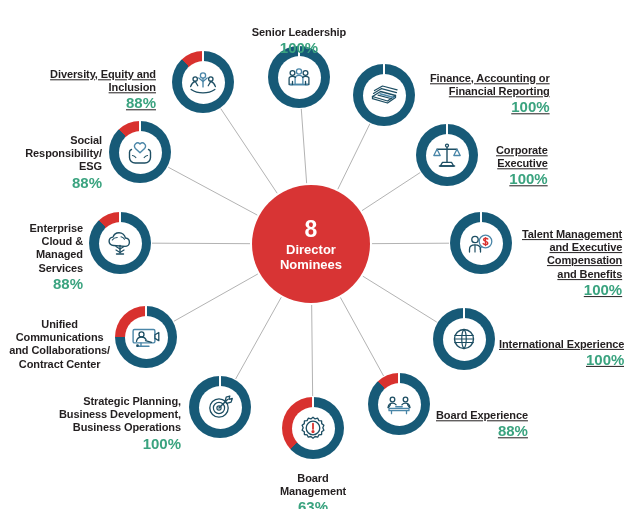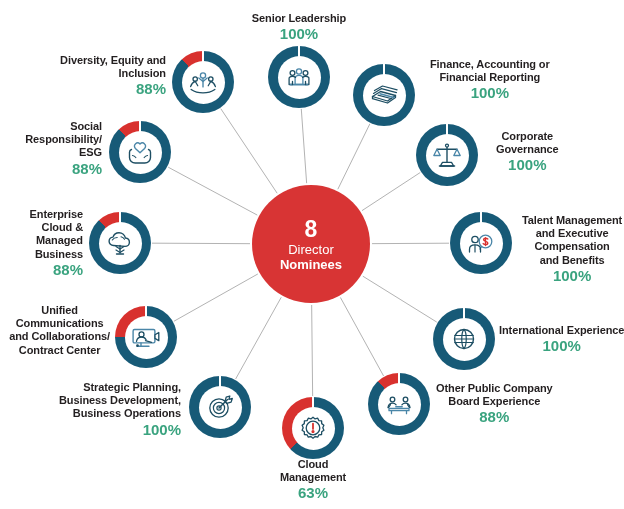--- a/index.html
+++ b/index.html
@@ -14,37 +14,38 @@
     position:absolute;border-radius:50%;background:#ffffff;
     display:flex;align-items:center;justify-content:center;
   }
   .ring-gap{position:absolute;background:#ffffff;}
   .icon-svg{display:block;}
 
   .label{
     position:absolute;color:#231f20;font-weight:bold;
     font-size:11px;line-height:13.2px;letter-spacing:-0.1px;
     white-space:nowrap;
+    margin-top:14px;
   }
   .label .pct{
     display:block;color:#3aa37f;font-size:15px;line-height:17px;
     font-weight:bold;letter-spacing:0px;
   }
-  .label.right{text-align:center;transform:translate(0,-50%);}
+  .label.right{text-align:right;transform:translate(0,-50%);text-decoration:underline;}
   .label.left{text-align:right;transform:translate(-100%,-50%);}
   .label.center{text-align:center;transform:translate(-50%,-50%);}
 
   .hub{
     position:absolute;left:311px;top:244px;width:118px;height:118px;
     margin-left:-59px;margin-top:-59px;border-radius:50%;
     background:#d83434;color:#ffffff;text-align:center;
     display:flex;flex-direction:column;align-items:center;justify-content:center;
   }
   .hub .hub-num{font-size:23px;font-weight:bold;line-height:25px;}
-  .hub .hub-l1{font-size:13px;font-weight:normal;line-height:15px;}
+  .hub .hub-l1{font-size:13px;font-weight:bold;line-height:15px;}
   .hub .hub-l2{font-size:13px;font-weight:bold;line-height:15px;}
 </style>
 </head>
 <body>
 
 <div id="wheel">
   <svg id="connectors" width="624" height="509" style="position:absolute;left:0;top:0;">
       <line x1="306.6280388654246" y1="183.15687421049307" x2="301.29348780830185" y2="108.91770533220036" stroke="#b3b3b3" stroke-width="1"></line>
       <line x1="337.8379654480996" y1="189.22113901689255" x2="369.92106730591496" y2="123.73645166326948" stroke="#b3b3b3" stroke-width="1"></line>
       <line x1="362.04191915175085" y1="210.59756761392774" x2="420.22391126465527" y2="172.52258748121824" stroke="#b3b3b3" stroke-width="1"></line>
@@ -104,21 +105,21 @@
               <circle cx="16" cy="6.6" r="1.5" fill="#fff" stroke="#1d4e63" stroke-width="1.3"></circle>
               <path d="M6,10.3h20" fill="none" stroke="#1d4e63" stroke-width="1.4" stroke-linecap="round" stroke-linejoin="round"></path>
               <path d="M6,10.3l-3.2,6.2h6.4z" fill="none" stroke="#4a86a8" stroke-width="1.3" stroke-linecap="round" stroke-linejoin="round"></path>
               <path d="M26,10.3l-3.2,6.2h6.4z" fill="none" stroke="#4a86a8" stroke-width="1.3" stroke-linecap="round" stroke-linejoin="round"></path>
               <path d="M11.5,23.4h9l2.2,3.6h-13.4z" fill="none" stroke="#1d4e63" stroke-width="1.3" stroke-linecap="round" stroke-linejoin="round"></path>
               <path d="M8.5,27h15" fill="none" stroke="#1d4e63" stroke-width="1.6" stroke-linecap="round" stroke-linejoin="round"></path>
             </svg>
           </div>
     </div>
       </div>
-      <div class="label right" style="left: 496px; top: 152px;"><span>Corporate</span><br><span>Governance</span><br><span class="pct">100%</span></div>
+      <div class="label right" style="left: 496px; top: 152px;"><span>Corporate</span><br><span>Executive</span><br><span class="pct">100%</span></div>
       <div class="ring-wrap" style="left: 481px; top: 243px;">
         <div class="ring" style="width:62px;height:62px;background:#175a77;">
       <div class="ring-gap" style="left:30px;top:0px;width:2px;height:10.5px;"></div>
       <div class="ring-hole" style="left:9.5px;top:9.5px;width:43px;height:43px;">
             <svg class="icon-svg" width="32" height="32" viewBox="0 0 32 32">
               <circle cx="20.5" cy="14.5" r="6.3" fill="none" stroke="#4a86a8" stroke-width="1.3"></circle>
               <path d="M20.5,10.6v8M22.8,12.1c-0.6-0.6-1.4-0.8-2.3-0.8-1.1,0-1.9,0.6-1.9,1.5 0,2 4.2,1.1 4.2,3.2 0,1-0.9,1.6-2.1,1.6-1,0-1.9-0.3-2.5-1" fill="none" stroke="#d8312e" stroke-width="1.4" stroke-linecap="round" stroke-linejoin="round"></path>
               <path d="M16.5,19.6l-1.5,2.5" fill="none" stroke="#4a86a8" stroke-width="1.3" stroke-linecap="round" stroke-linejoin="round"></path>
               <circle cx="10" cy="12.5" r="3.2" fill="none" stroke="#1d4e63" stroke-width="1.3"></circle>
               <path d="M4.5,25v-2.8c0-2.6 2.3-4.3 5.5-4.3s5.5,1.7 5.5,4.3v2.8" fill="none" stroke="#1d4e63" stroke-width="1.3" stroke-linecap="round" stroke-linejoin="round"></path>
@@ -151,35 +152,35 @@
               <path d="M5,19.5c0.4-2.6 2.2-4.3 4.6-4.3 1.5,0 2.7,0.6 3.5,1.6" fill="none" stroke="#1d4e63" stroke-width="1.3" stroke-linecap="round" stroke-linejoin="round"></path>
               <path d="M27,19.5c-0.4-2.6-2.2-4.3-4.6-4.3-1.5,0-2.7,0.6-3.5,1.6" fill="none" stroke="#1d4e63" stroke-width="1.3" stroke-linecap="round" stroke-linejoin="round"></path>
               <path d="M7.5,16.6l-2,3M24.5,16.6l2,3" fill="none" stroke="#1d4e63" stroke-width="1.2" stroke-linecap="round" stroke-linejoin="round"></path>
               <path d="M12.8,18.8h6.4" fill="none" stroke="#4a86a8" stroke-width="1.4" stroke-linecap="round" stroke-linejoin="round"></path>
               <path d="M6,20.5h20v2.2h-20z" fill="none" stroke="#4a86a8" stroke-width="1.3" stroke-linecap="round" stroke-linejoin="round"></path>
               <path d="M8.5,22.7v3M23.5,22.7v3" fill="none" stroke="#4a86a8" stroke-width="1.3" stroke-linecap="round" stroke-linejoin="round"></path>
             </svg>
           </div>
     </div>
       </div>
-      <div class="label right" style="left: 436px; top: 404px;"><span>Other Public Company</span><br><span>Board Experience</span><br><span class="pct">88%</span></div>
+      <div class="label right" style="left: 436px; top: 404px;"><br><span>Board Experience</span><br><span class="pct">88%</span></div>
       <div class="ring-wrap" style="left: 313px; top: 428px;">
         <div class="ring" style="width:62px;height:62px;background:conic-gradient(#175a77 0deg 226.8deg, #d8312e 226.8deg 360deg);">
       <div class="ring-gap" style="left:30px;top:0px;width:2px;height:10.5px;"></div>
       <div class="ring-hole" style="left:9.5px;top:9.5px;width:43px;height:43px;">
             <svg class="icon-svg" width="32" height="32" viewBox="0 0 32 32">
               <path d="M16,5.2l2.1,1.7 2.6-0.7 1.2,2.4 2.7,0.3 0.1,2.7 2.2,1.6-1.1,2.5 1.1,2.5-2.2,1.6-0.1,2.7-2.7,0.3-1.2,2.4-2.6-0.7-2.1,1.7-2.1-1.7-2.6,0.7-1.2-2.4-2.7-0.3-0.1-2.7-2.2-1.6 1.1-2.5-1.1-2.5 2.2-1.6 0.1-2.7 2.7-0.3 1.2-2.4 2.6,0.7z" fill="none" stroke="#1d4e63" stroke-width="1.3" stroke-linecap="round" stroke-linejoin="round"></path>
               <circle cx="16" cy="16" r="6.8" fill="none" stroke="#1d4e63" stroke-width="1.3"></circle>
               <path d="M16,11.7v5.2" fill="none" stroke="#d8312e" stroke-width="1.8" stroke-linecap="round" stroke-linejoin="round"></path>
               <circle cx="16" cy="19.6" r="0.95" fill="#d8312e" stroke="#d8312e" stroke-width="1.3"></circle>
             </svg>
           </div>
     </div>
       </div>
-      <div class="label center" style="left: 313px; top: 480px;"><span>Cloud</span><br><span>Management</span><br><span class="pct">63%</span></div>
+      <div class="label center" style="left: 313px; top: 480px;"><span>Board</span><br><span>Management</span><br><span class="pct">63%</span></div>
       <div class="ring-wrap" style="left: 220px; top: 407px;">
         <div class="ring" style="width:62px;height:62px;background:#175a77;">
       <div class="ring-gap" style="left:30px;top:0px;width:2px;height:10.5px;"></div>
       <div class="ring-hole" style="left:9.5px;top:9.5px;width:43px;height:43px;">
             <svg class="icon-svg" width="32" height="32" viewBox="0 0 32 32">
               <circle cx="15" cy="17" r="9.2" fill="none" stroke="#1d4e63" stroke-width="1.3"></circle>
               <circle cx="15" cy="17" r="5.6" fill="none" stroke="#1d4e63" stroke-width="1.2"></circle>
               <circle cx="15" cy="17" r="2.1" fill="none" stroke="#1d4e63" stroke-width="1.2"></circle>
               <path d="M15,17l8.5-8.5" fill="none" stroke="#1d4e63" stroke-width="1.5" stroke-linecap="round" stroke-linejoin="round"></path>
               <path d="M22.2,6.2l3.6-1.2-0.9,3.4 3.4-0.9-1.2,3.6-4.4,1.3-1.8-1.8z" fill="none" stroke="#1d4e63" stroke-width="1.3" stroke-linecap="round" stroke-linejoin="round"></path>
@@ -212,21 +213,21 @@
             <svg class="icon-svg" width="32" height="32" viewBox="0 0 32 32">
               <path d="M9.5,18.5c-2.5,0-4.4-1.9-4.4-4.2 0-2.2 1.7-4 3.9-4.2 0.8-2.6 3.2-4.4 6-4.4 3.2,0 5.9,2.3 6.4,5.3 2.3,0.2 4,2 4,4.2 0,2.3-1.9,4.2-4.4,4.2z" fill="none" stroke="#1d4e63" stroke-width="1.4" stroke-linecap="round" stroke-linejoin="round"></path>
               <path d="M8.3,13c1-1.6 2.8-2.5 4.9-2.5M20.5,12.2c-0.8-1.3-2-2.1-3.5-2.4" fill="none" stroke="#1d4e63" stroke-width="1.1" stroke-linecap="round" stroke-linejoin="round"></path>
               <path d="M16,18.5v7.5" fill="none" stroke="#1d4e63" stroke-width="1.4" stroke-linecap="round" stroke-linejoin="round"></path>
               <path d="M16,22l-4-2.5M16,22l4-2.5M16,25.5l-4-2.5M16,25.5l4-2.5" fill="none" stroke="#1d4e63" stroke-width="1.2" stroke-linecap="round" stroke-linejoin="round"></path>
               <path d="M12.5,27h7" fill="none" stroke="#1d4e63" stroke-width="1.4" stroke-linecap="round" stroke-linejoin="round"></path>
             </svg>
           </div>
     </div>
       </div>
-      <div class="label left" style="left: 83px; top: 243px;"><span>Enterprise</span><br><span>Cloud &amp;</span><br><span>Managed</span><br><span>Business</span><br><span class="pct">88%</span></div>
+      <div class="label left" style="left: 83px; top: 243px;"><span>Enterprise</span><br><span>Cloud &amp;</span><br><span>Managed</span><br><span>Services</span><br><span class="pct">88%</span></div>
       <div class="ring-wrap" style="left: 140px; top: 152px;">
         <div class="ring" style="width:62px;height:62px;background:conic-gradient(#175a77 0deg 316.8deg, #d8312e 316.8deg 360deg);">
       <div class="ring-gap" style="left:30px;top:0px;width:2px;height:10.5px;"></div>
       <div class="ring-hole" style="left:9.5px;top:9.5px;width:43px;height:43px;">
             <svg class="icon-svg" width="32" height="32" viewBox="0 0 32 32">
               <path d="M16,16.8l-4.6-4.4c-1.3-1.3-1.3-3.3 0-4.5 1.3-1.2 3.3-1.2 4.6,0.1 1.3-1.3 3.3-1.4 4.6-0.1 1.3,1.2 1.3,3.2 0,4.5z" fill="none" stroke="#4a86a8" stroke-width="1.4" stroke-linecap="round" stroke-linejoin="round"></path>
               <path d="M7.5,13.5c-1.2,0.3-2,1.4-2,2.7v5.4c0,3 2.6,5.4 5.7,5.4h9.6c3.1,0 5.7-2.4 5.7-5.4v-5.4c0-1.3-0.8-2.4-2-2.7" fill="none" stroke="#1d4e63" stroke-width="1.4" stroke-linecap="round" stroke-linejoin="round"></path>
               <path d="M8.5,19.5c1.4,0.2 2.5,1 3.3,2M23.5,19.5c-1.4,0.2-2.5,1-3.3,2" fill="none" stroke="#1d4e63" stroke-width="1.2" stroke-linecap="round" stroke-linejoin="round"></path>
             </svg>
           </div>
@@ -244,20 +245,20 @@
               <path d="M16,12.3v8.6" fill="none" stroke="#4a86a8" stroke-width="1.4" stroke-linecap="round" stroke-linejoin="round"></path>
               <path d="M16,15.5l-4.2-3.6M16,15.5l4.2-3.6" fill="none" stroke="#4a86a8" stroke-width="1.3" stroke-linecap="round" stroke-linejoin="round"></path>
               <path d="M8.2,15.4c-2.1,0.7-3.7,2.4-4.6,5.2" fill="none" stroke="#1d4e63" stroke-width="1.3" stroke-linecap="round" stroke-linejoin="round"></path>
               <path d="M23.8,15.4c2.1,0.7 3.7,2.4 4.6,5.2" fill="none" stroke="#1d4e63" stroke-width="1.3" stroke-linecap="round" stroke-linejoin="round"></path>
               <path d="M8.2,15.4l2.6,4.4M23.8,15.4l-2.6,4.4" fill="none" stroke="#1d4e63" stroke-width="1.2" stroke-linecap="round" stroke-linejoin="round"></path>
               <path d="M4.2,23.5c3.3,2.3 7.2,3.4 11.8,3.4s8.5-1.1 11.8-3.4" fill="none" stroke="#1d4e63" stroke-width="1.4" stroke-linecap="round" stroke-linejoin="round"></path>
             </svg>
           </div>
     </div>
       </div>
-      <div class="label left" style="left: 166px; top: 76px;"><span>Diversity, Equity and</span><br><span>Inclusion</span><br><span class="pct">88%</span></div>
+      <div class="label left" style="left: 156px; top: 76px; text-decoration: underline;"><span>Diversity, Equity and</span><br><span>Inclusion</span><br><span class="pct">88%</span></div>
     </div>
   <div class="hub">
     <div class="hub-num">8</div>
     <div class="hub-l1">Director</div>
     <div class="hub-l2">Nominees</div>
   </div>
 </div>
 
 </body></html>

